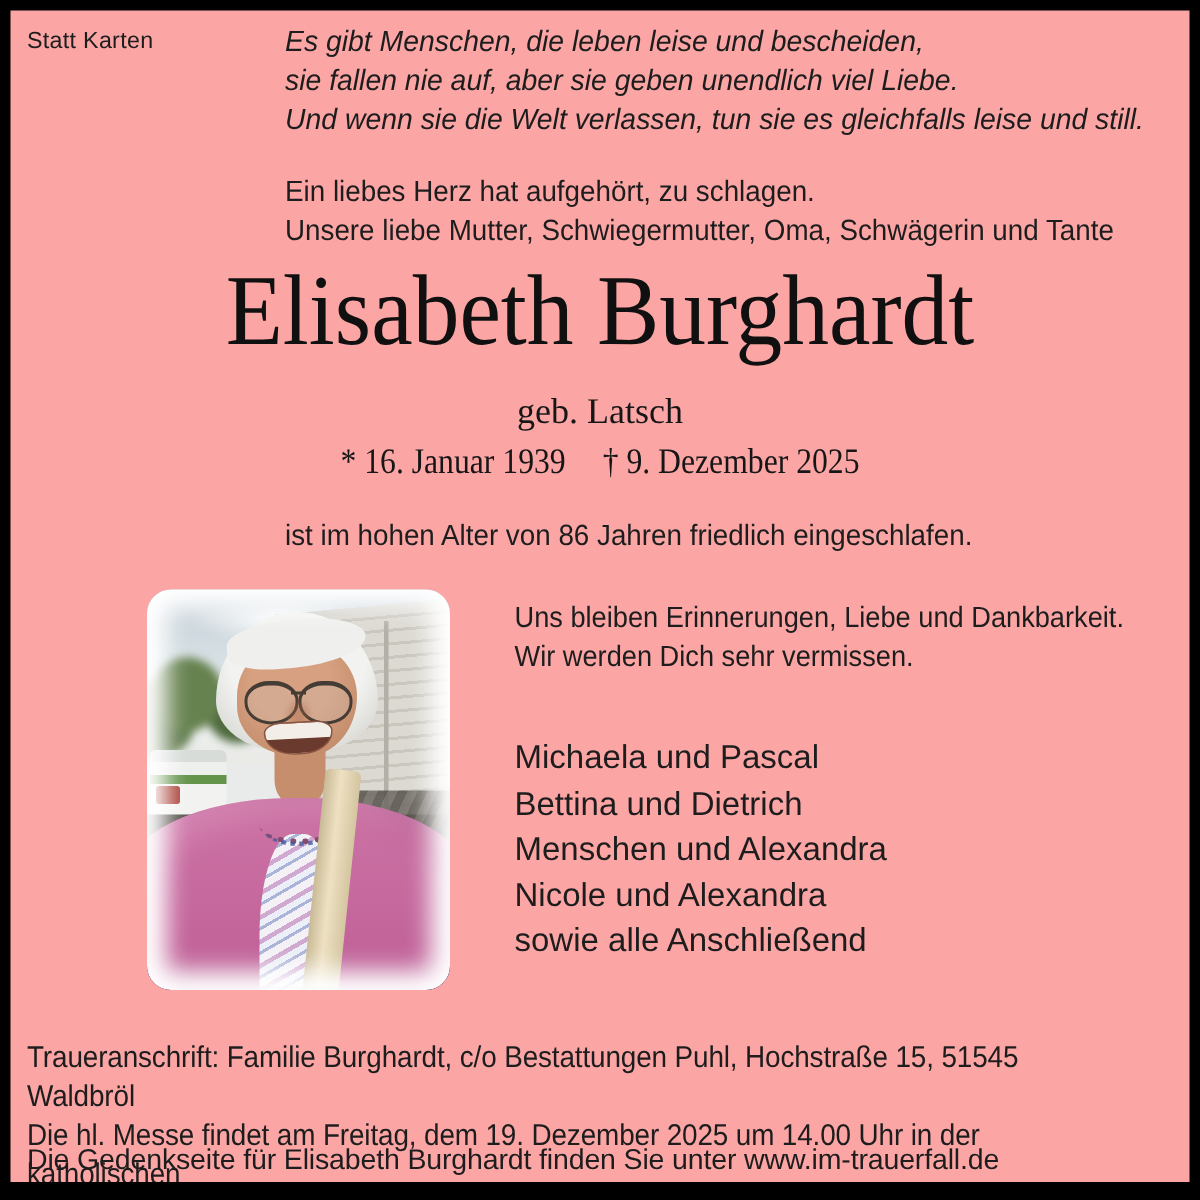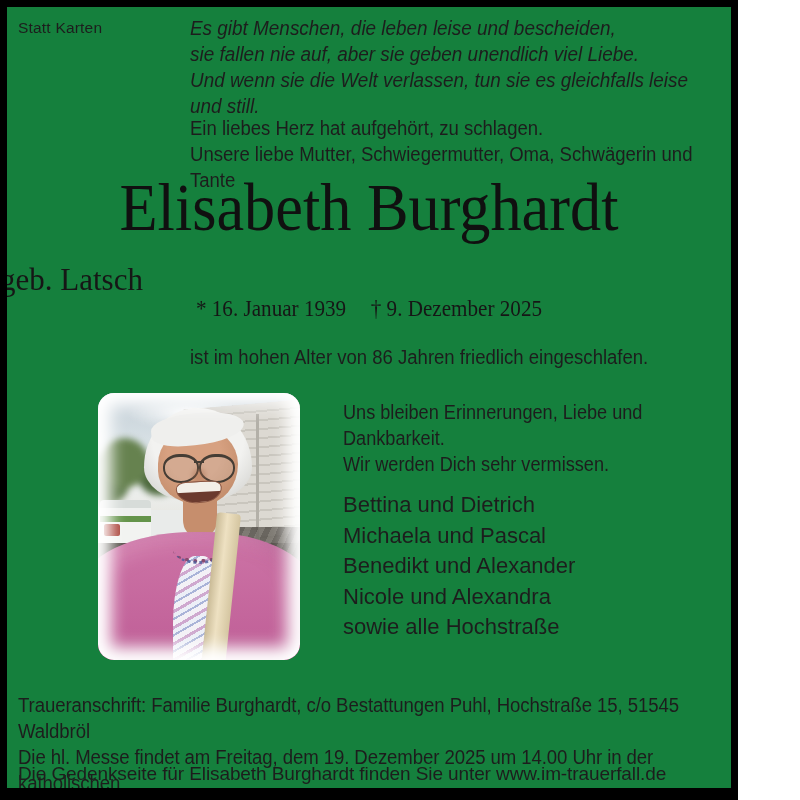--- a/index.html
+++ b/index.html
@@ -1,29 +1,29 @@
 <!DOCTYPE html>
 <html lang="de"><head>
 <meta charset="utf-8">
 <style>
   html,body{margin:0;padding:0;background:#fff;}
   .page{
-    position:relative;width:738px;height:800px;background:#15803d;overflow:hidden;
+    position:relative;width:800px;height:800px;background:#fca5a5;overflow:hidden;
     font-family:"Liberation Sans",sans-serif;color:#1d1d1d;
   }
   .frame{position:absolute;inset:0;border:7px solid #000;border-bottom-width:12px;z-index:90;pointer-events:none;}
   .abs{position:absolute;}
 
   .statt{left:18px;top:19px;font-size:15.5px;letter-spacing:.2px;}
   .poem{left:190px;top:15px;font-style:italic;font-size:19.5px;line-height:26px;transform:scaleX(.97);transform-origin:left top;}
   .intro{left:190px;top:115px;font-size:19.5px;line-height:26px;transform:scaleX(.95);transform-origin:left top;}
 
   .name{left:0;right:0;top:174px;margin:0;text-align:center;font-family:"Liberation Serif",serif;
         font-weight:400;font-size:67px;line-height:66px;color:#101010;transform:scaleX(.93);}
-  .maiden{left:0;right:0;top:262px;text-align:left;font-family:"Liberation Serif",serif;font-size:31px;color:#161616;}
+  .maiden{left:0;right:0;top:262px;text-align:center;font-family:"Liberation Serif",serif;font-size:24px;color:#161616;}
   .dates{left:0;right:0;top:295px;text-align:center;font-family:"Liberation Serif",serif;font-size:24px;color:#161616;transform:scaleX(.88);}
   .dates .gap{display:inline-block;width:28px;}
 
   .sleep{left:190px;top:346px;font-size:19.5px;transform:scaleX(.95);transform-origin:left top;}
   .remember{left:343px;top:399px;font-size:19.5px;line-height:26px;transform:scaleX(.93);transform-origin:left top;}
   .mourners{left:343px;top:490px;font-size:22px;line-height:30.5px;}
 
   .footer{left:18px;top:692px;font-size:20px;line-height:26px;transform:scaleX(.93);transform-origin:left top;letter-spacing:-.1px;}
   .footer-small{left:18px;top:763px;font-size:19px;letter-spacing:-.1px;}
 
@@ -125,25 +125,25 @@
     <div class="abs ph-smile"></div>
     <div class="abs ph-fade"></div>
   </div>
 
   <div class="abs remember">
     <div>Uns bleiben Erinnerungen, Liebe und Dankbarkeit.</div>
     <div>Wir werden Dich sehr vermissen.</div>
   </div>
 
   <div class="abs mourners">
+    <div>Michaela und Pascal</div>
     <div>Bettina und Dietrich</div>
-    <div>Michaela und Pascal</div>
-    <div>Benedikt und Alexander</div>
+    <div>Menschen und Alexandra</div>
     <div>Nicole und Alexandra</div>
-    <div>sowie alle Hochstraße</div>
+    <div>sowie alle Anschließend</div>
   </div>
 
   <div class="abs footer">
     <div>Traueranschrift: Familie Burghardt, c/o Bestattungen Puhl, Hochstraße 15, 51545 Waldbröl</div>
     <div>Die hl. Messe findet am Freitag, dem 19. Dezember 2025 um 14.00 Uhr in der katholischen</div>
     <div>Kirche St. Konrad Ziegenhardt statt. Anschließend ist die Urnenbeisetzung.</div>
   </div>
 
   <div class="abs footer-small">Die Gedenkseite für Elisabeth Burghardt finden Sie unter www.im-trauerfall.de</div>
 </div>

